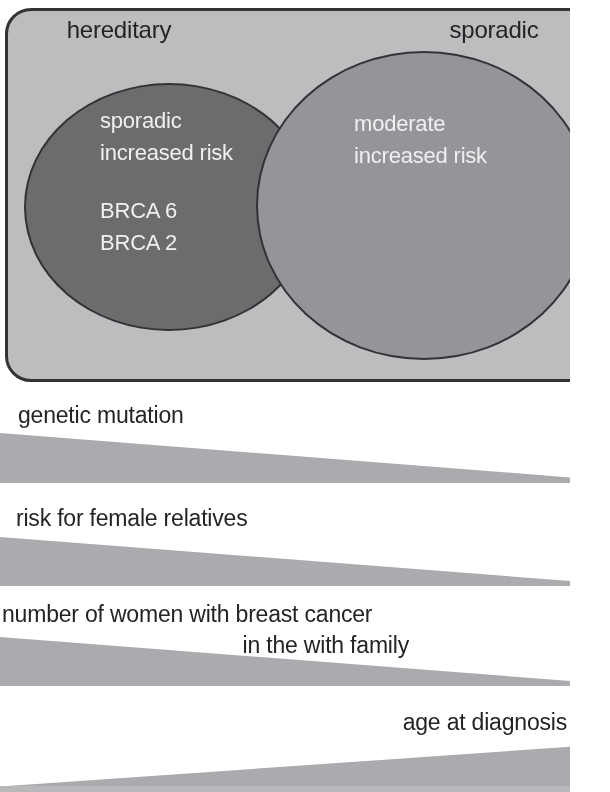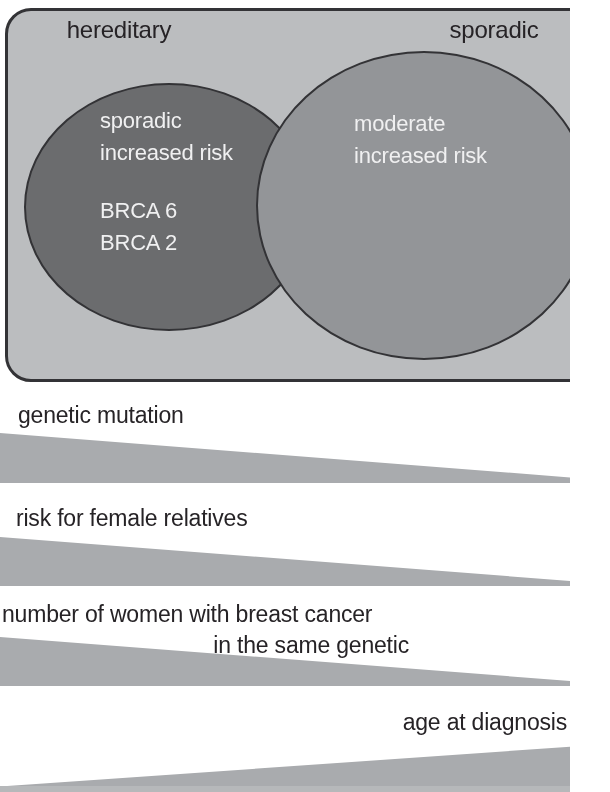--- a/index.html
+++ b/index.html
@@ -78,21 +78,21 @@
   <svg class="wedge-svg w1" width="610" height="50" viewBox="0 0 610 50">
     <polygon class="wedge-poly" points="0,0 610,47.5 610,50 0,50"></polygon>
   </svg>
 
   <div class="scale-label sl-2">risk for female relatives</div>
   <svg class="wedge-svg w2" width="610" height="49" viewBox="0 0 610 49">
     <polygon class="wedge-poly" points="0,0 610,47 610,49 0,49"></polygon>
   </svg>
 
   <div class="scale-label sl-3">number of women with breast cancer</div>
-  <div class="scale-label sl-3b">in the same genetic</div>
+  <div class="scale-label sl-3b">in the with family</div>
   <svg class="wedge-svg w3" width="610" height="49" viewBox="0 0 610 49">
     <polygon class="wedge-poly" points="0,0 610,47 610,49 0,49"></polygon>
   </svg>
 
   <div class="scale-label sl-4">age at diagnosis</div>
   <svg class="wedge-svg w4" width="610" height="50" viewBox="0 0 610 50">
     <polygon class="wedge-poly" points="0,44.5 610,2 610,44.5"></polygon>
     <rect class="baseline-bar" x="0" y="44" width="610" height="6"></rect>
   </svg>
 

